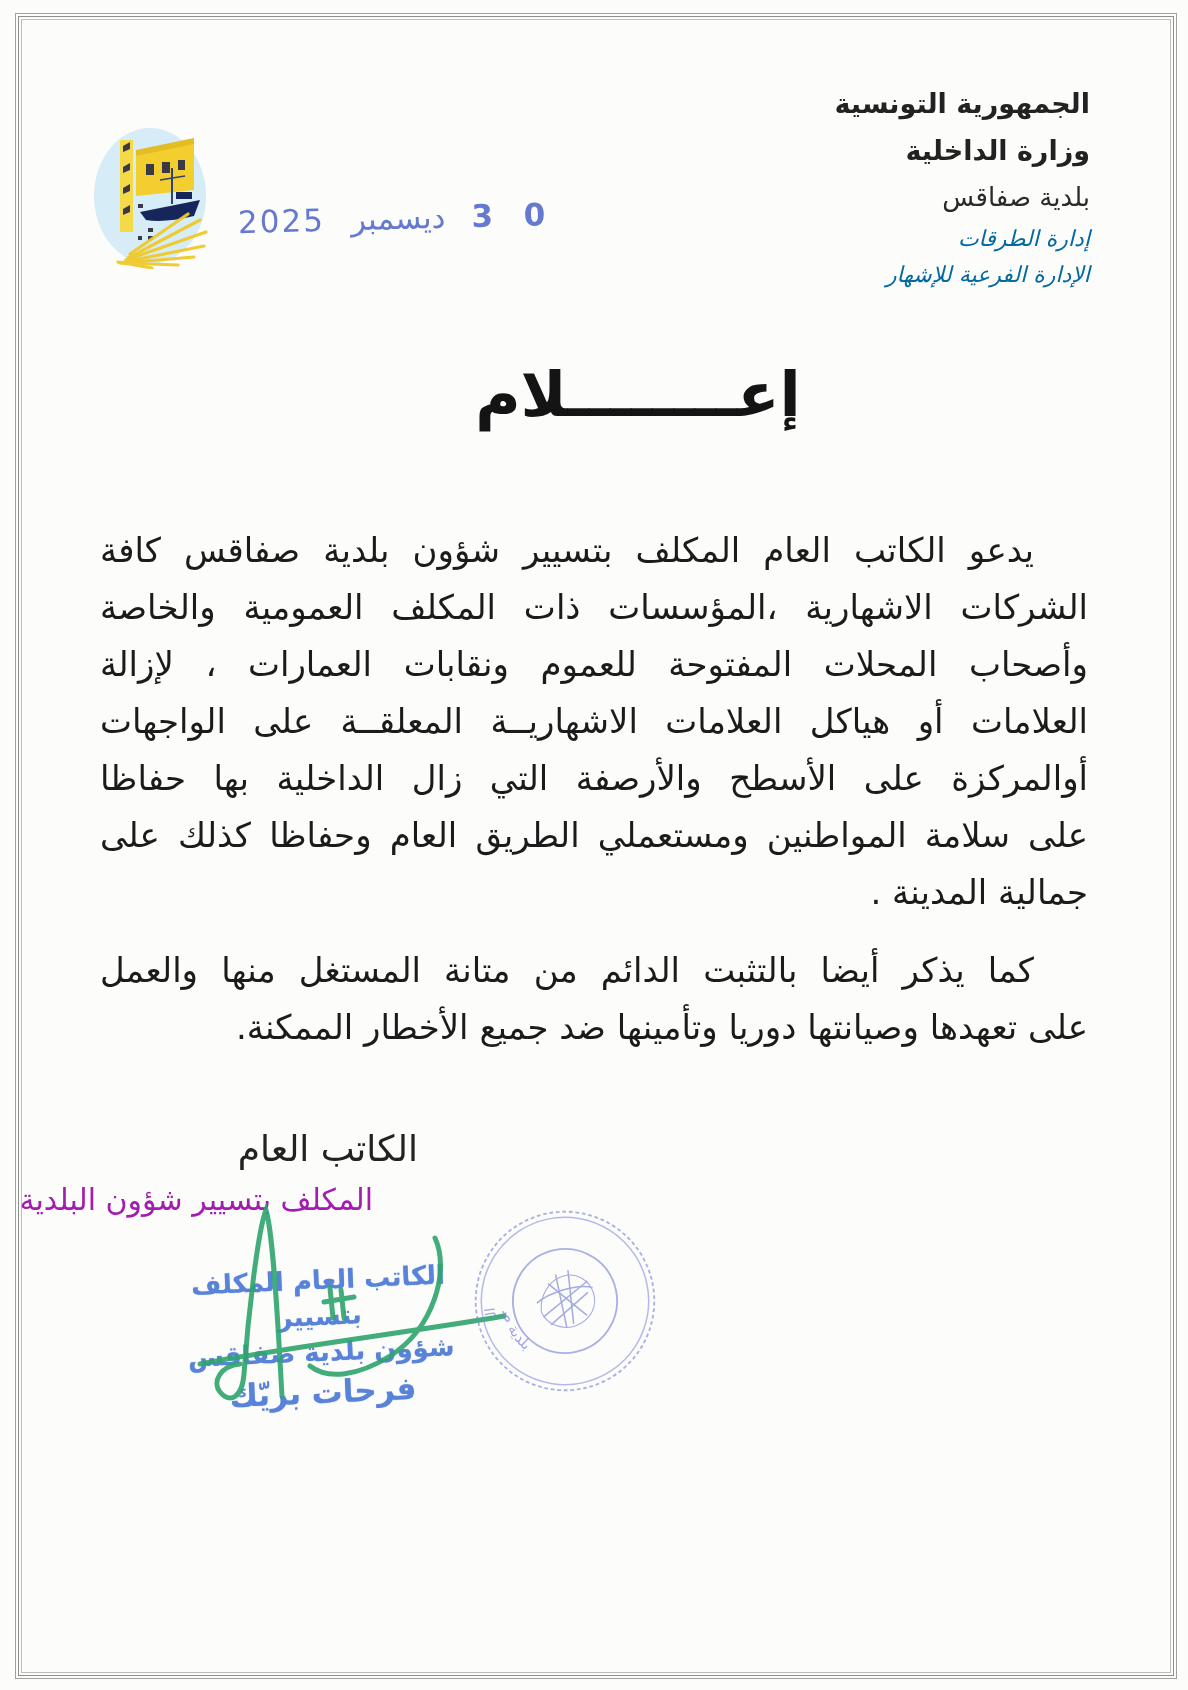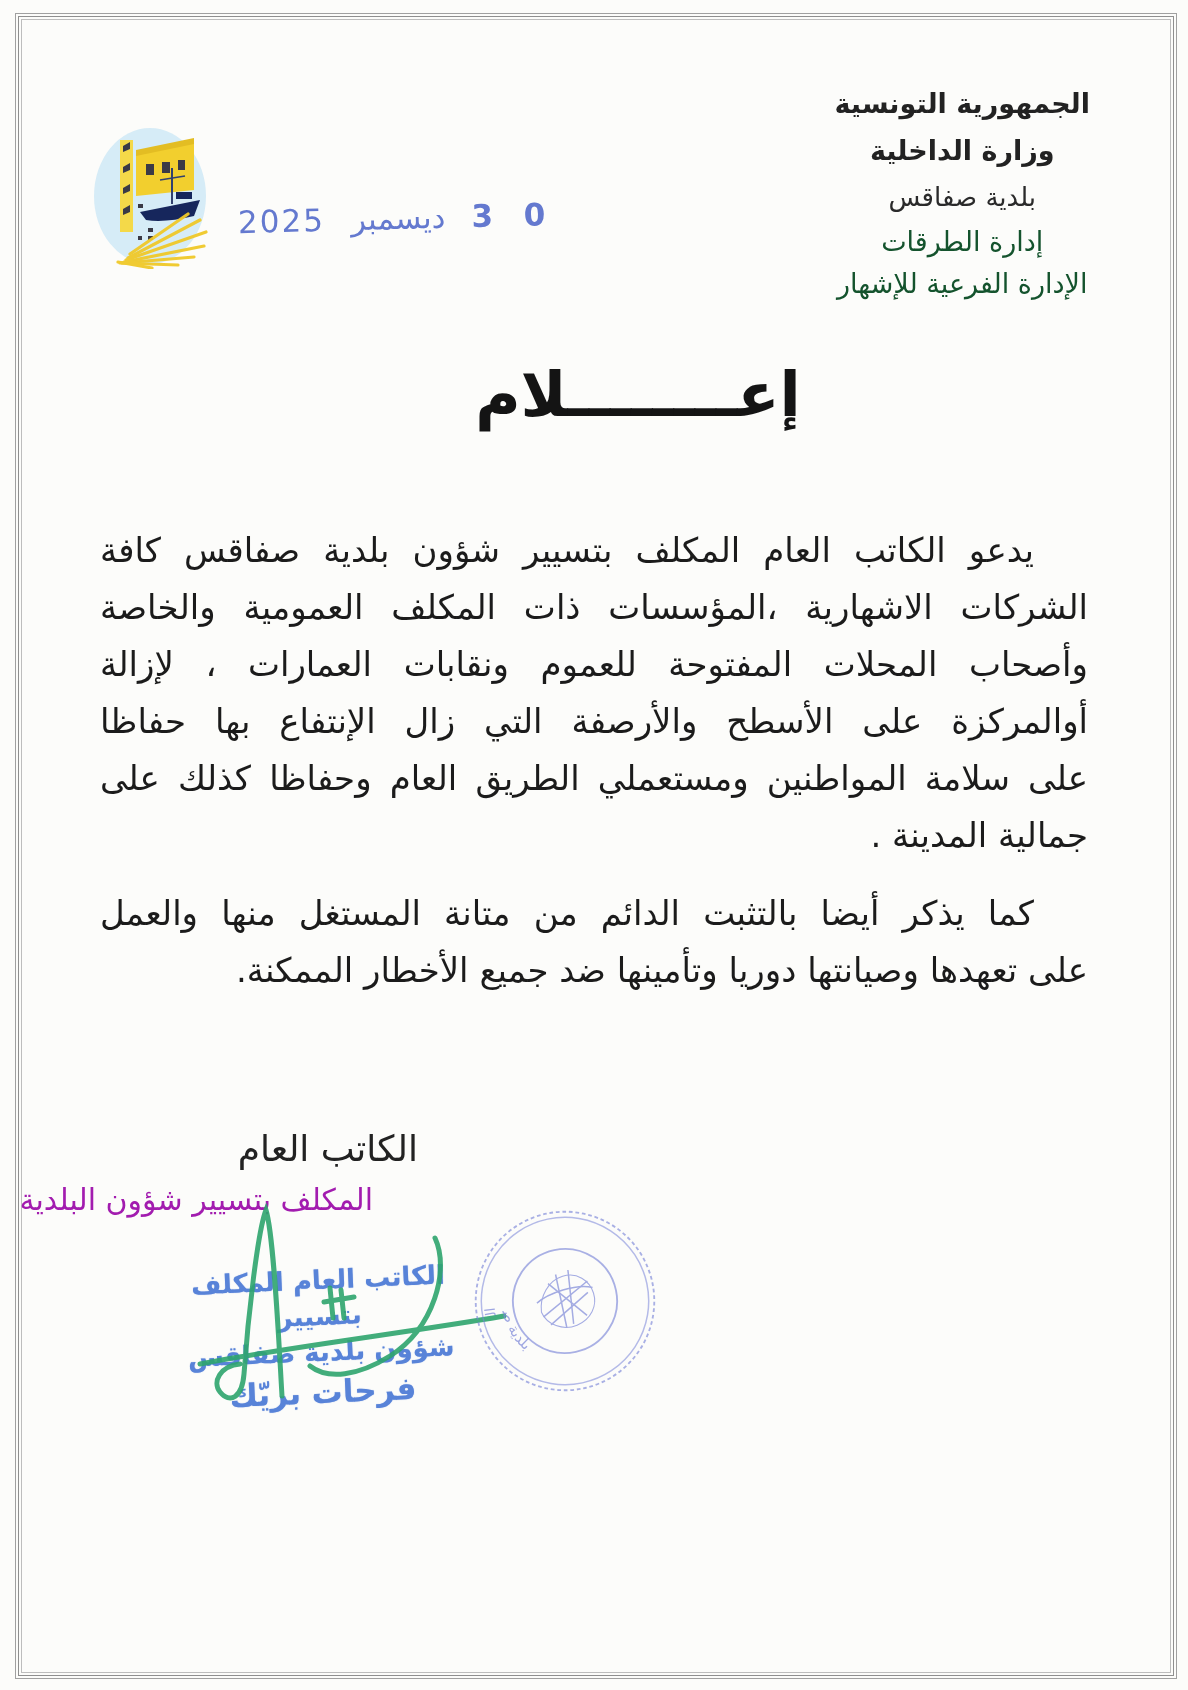--- a/index.html
+++ b/index.html
@@ -24,26 +24,26 @@
     pointer-events:none;
   }
   .frame::after {
     content:""; position:absolute; inset:2px;
     border:1px solid #bdbdbd;
   }
 
   
   .letterhead {
     position:absolute; top:88px; right:98px;
-    text-align:center; direction:rtl;
+    text-align:right; direction:rtl;
   }
   .lh-line { display:block; }
   .lh-bold { font-size:27px; font-weight:bold; margin-bottom:16px; color:#222; }
   .lh-med  { font-size:26px; margin-bottom:14px; color:#2a2a2a; }
-  .lh-small{ font-size:27px; margin-bottom:11px; color:#14532d; }
+  .lh-small{ font-size:22px; margin-bottom:11px; color:#0369a1;font-style:italic; }
 
   
   .logo { position:absolute; top:124px; left:90px; width:120px; height:145px; }
 
   
   .date-stamp {
     position:absolute; top:200px; left:238px;
     display:flex; flex-direction:row; direction:ltr; align-items:baseline; gap:26px;
     color:#4a63c8; font-size:31px;
     transform:rotate(-1.5deg);
@@ -161,21 +161,22 @@
     <span class="lh-line lh-small">الإدارة الفرعية للإشهار</span>
   </div>
 
   <h1 class="doc-title">إعــــــــلام</h1>
 
   <main class="body-text">
     <div class="para1">
       <span class="line indent">يدعو الكاتب العام المكلف بتسيير شؤون بلدية صفاقس كافة</span>
       <span class="line">الشركات الاشهارية ،المؤسسات ذات المكلف العمومية والخاصة</span>
       <span class="line">وأصحاب المحلات المفتوحة للعموم ونقابات العمارات ، لإزالة</span>
-      <span class="line">أوالمركزة على الأسطح والأرصفة التي زال الإنتفاع بها حفاظا</span>
+      <span class="line">العلامات أو هياكل العلامات الاشهاريــة المعلقــة على الواجهات</span>
+      <span class="line">أوالمركزة على الأسطح والأرصفة التي زال الداخلية بها حفاظا</span>
       <span class="line">على سلامة المواطنين ومستعملي الطريق العام وحفاظا كذلك على</span>
       <span class="line endline">جمالية المدينة .</span>
     </div>
     <div class="para2">
       <span class="line indent">كما يذكر أيضا بالتثبت الدائم من متانة المستغل منها والعمل</span>
       <span class="line endline">على تعهدها وصيانتها دوريا وتأمينها ضد جميع الأخطار الممكنة.</span>
     </div>
   </main>
 
   <div class="sig-line1">الكاتب العام</div>

